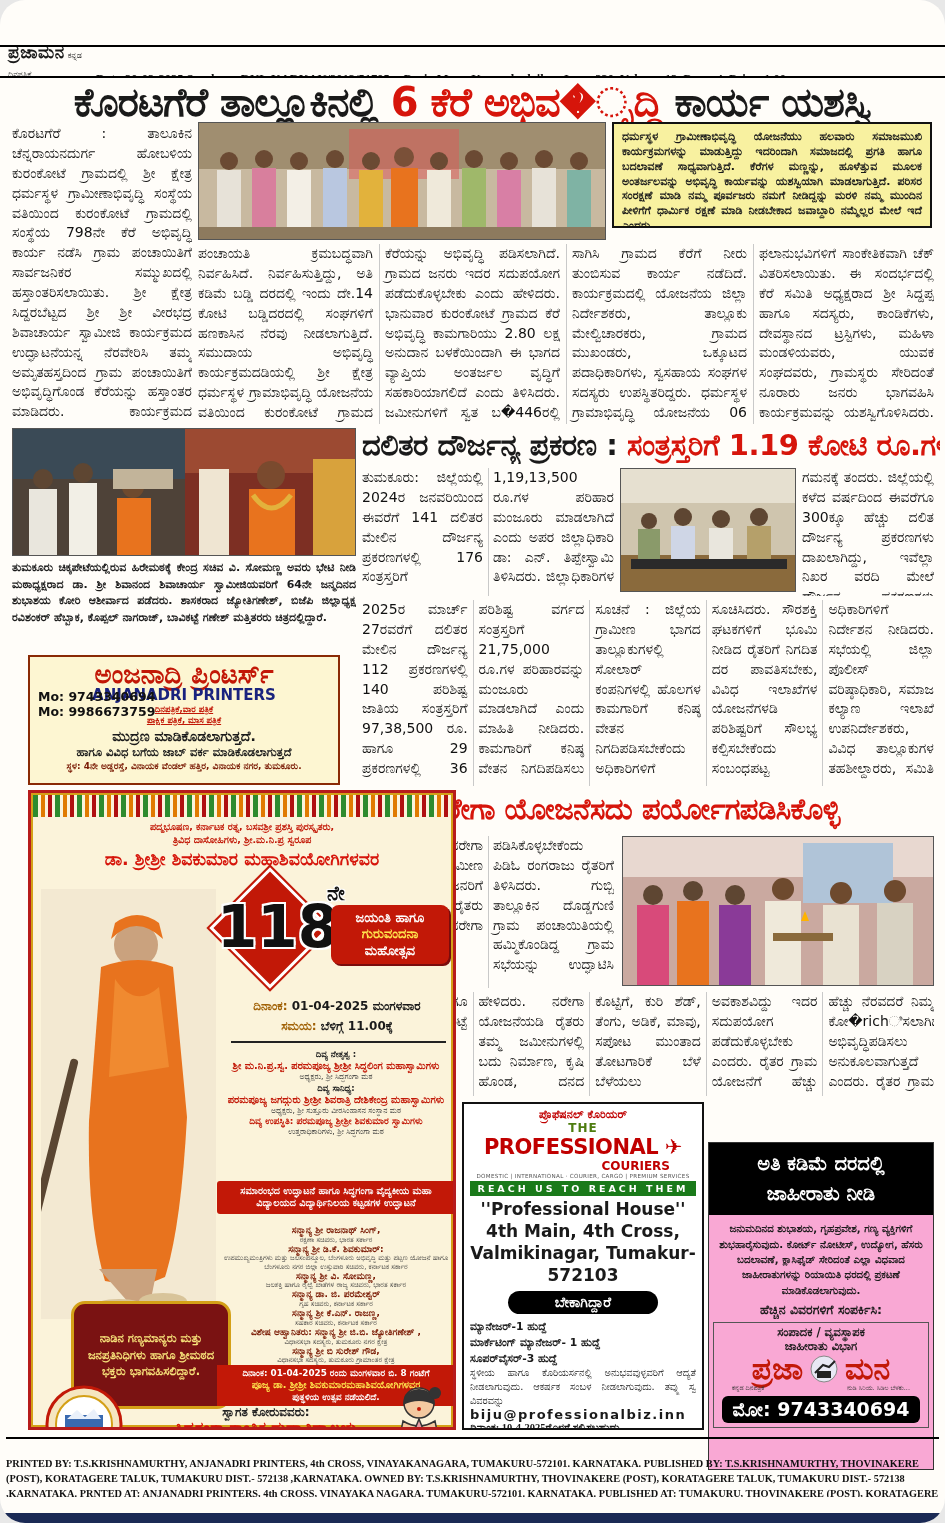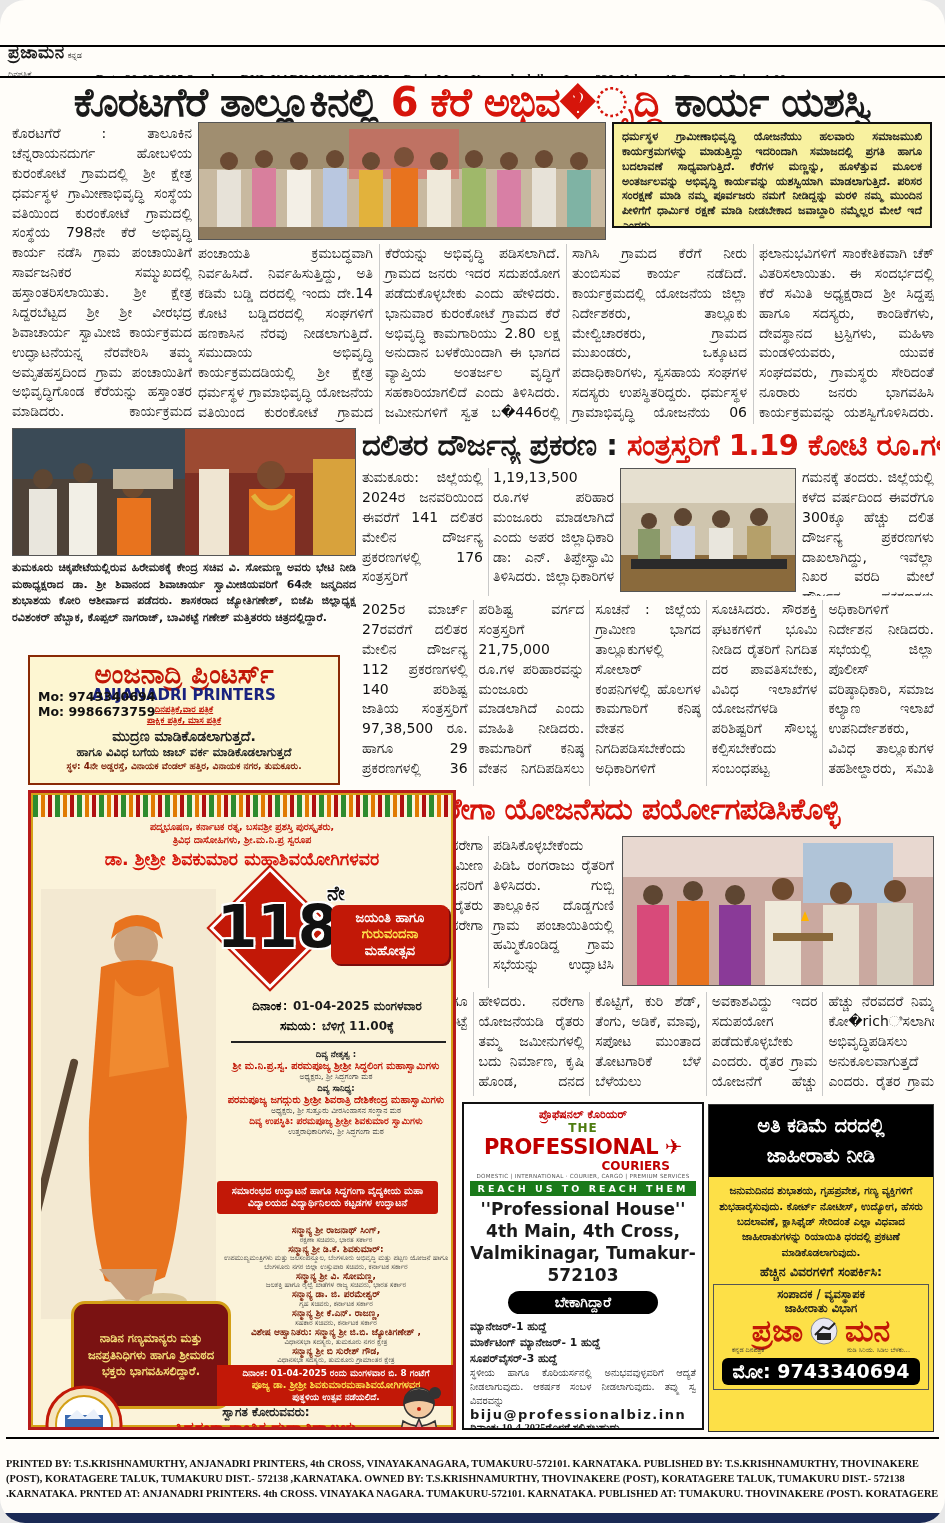--- a/index.html
+++ b/index.html
@@ -64,27 +64,27 @@
   .jad .title { position:absolute; top:56px; left:0; right:0; text-align:center; color:#d6150b; font-weight:900; font-size:17.5px; }
   .diamond { position:absolute; left:196px; top:92px; width:86px; height:86px; background:#c21807; transform:rotate(45deg); border:3px solid #fff; box-shadow:0 0 0 2px #c21807; }
   .n118 { position:absolute; left:186px; top:100px; width:110px; text-align:center; font-weight:900; font-size:58px; color:#111;
     text-shadow:-2px -2px 0 #fff,2px -2px 0 #fff,-2px 2px 0 #fff,2px 2px 0 #fff; }
   .nne { position:absolute; left:296px; top:88px; font-weight:900; font-size:20px; color:#111;
     text-shadow:-1px -1px 0 #fff,1px -1px 0 #fff,-1px 1px 0 #fff,1px 1px 0 #fff; }
   .ribbon { position:absolute; left:300px; top:112px; width:118px; background:#c21807; border-radius:8px;
     color:#fff; font-weight:900; font-size:13px; text-align:center; padding:5px 4px; line-height:1.25;
     box-shadow:2px 2px 0 #7a0c0c; }
   .jdate { position:absolute; left:190px; top:206px; width:232px; text-align:center; font-size:12px; font-weight:bold; }
-  .jdate .lab { color:#000000;font-family:Liberation Mono, monospace; }
+  .jdate .lab { color:#a16207; }
   .jdiv { position:absolute; left:200px; top:248px; width:215px; border-top:2px solid #222; }
   .names { position:absolute; left:186px; top:254px; width:238px; text-align:center; line-height:1.25; }
   .names .cap { font-size:8.5px; font-weight:bold; color:#222; margin-top:2px; }
   .names .nm { font-size:9.8px; font-weight:900; color:#c21807; }
   .names .rl { font-size:7.6px; color:#333; }
-  .redband { position:absolute; left:186px; top:388px; width:221px; background:#c21807; color:#fff;
+  .redband { position:absolute; left:186px; top:388px; width:238px; background:#c21807; color:#fff;
     font-size:9.6px; font-weight:bold; text-align:center; padding:4px 6px; line-height:1.3; border-radius:3px; }
   .guests { position:absolute; left:186px; top:432px; width:238px; text-align:center; line-height:1.18; }
   .guests .nm { font-size:9px; font-weight:900; color:#7a1b05; }
   .guests .rl { font-size:6.9px; color:#333; }
   .maroonbox { position:absolute; left:40px; top:508px; width:160px; height:108px; background:#7a1212;
     border:3px solid #d4a017; border-radius:14px; color:#f7e27a; font-weight:bold; font-size:11.5px;
     text-align:center; display:flex; align-items:center; padding:6px; line-height:1.45; }
   .botband { position:absolute; left:186px; top:572px; width:238px; background:#c21807; color:#fff;
     font-size:8.8px; font-weight:bold; text-align:center; padding:3px 5px; line-height:1.3; }
   .botband .yl { color:#ffe44d; font-size:9.6px; }
@@ -108,21 +108,21 @@
   .cour .pill { background:#000; color:#fff; font-weight:bold; font-size:14px; text-align:center;
     border-radius:16px; width:150px; margin:5px auto; padding:3px 0; }
   .cour .job { font-size:10.8px; font-weight:bold; line-height:1.45; }
   .cour .body { font-size:9.8px; text-align:justify; line-height:1.4; }
   .cour .mail { font-weight:900; font-size:13px; letter-spacing:1.5px; }
   .cour .dt { font-weight:bold; font-size:10.5px; font-family:"Liberation Serif",serif; }
   .cour .ul { font-weight:bold; font-size:9.6px; text-decoration:underline; text-align:center; margin-top:2px; }
   .cour .ph { font-weight:bold; font-size:15px; text-align:center; font-family:"Liberation Serif",serif; }
 
   
-  .adv { top:1104px; left:708px; width:226px; height:328px; background:#fde047; border:1px solid #333; }
+  .adv { top:1142px; left:708px; width:226px; height:328px; background:#f9a8d4; border:1px solid #333; }
   .adv .blk { background:#000; color:#fff; text-align:center; font-weight:900; font-size:19.5px;
     line-height:1.55; padding:6px 2px; }
   .adv .body { font-size:10.2px; font-weight:600; text-align:center; line-height:1.5; padding:6px 6px 0; }
   .adv .cont { font-size:12.5px; font-weight:900; text-align:center; margin-top:4px; }
   .pmbox { margin:4px 4px 0; border:1px solid #555; text-align:center; padding:2px 0 4px; }
   .pmbox .e1 { font-size:11.5px; font-weight:bold; }
   .pmbox .logo { color:#c21807; font-weight:900; font-size:30px; line-height:1.05;
     display:flex; justify-content:center; align-items:center; gap:6px; }
   .pmbox .sub { font-size:6.5px; color:#333; display:flex; justify-content:space-between; padding:0 18px; }
   .pmbox .pill { background:#000; color:#fff; font-weight:900; font-size:19px;

